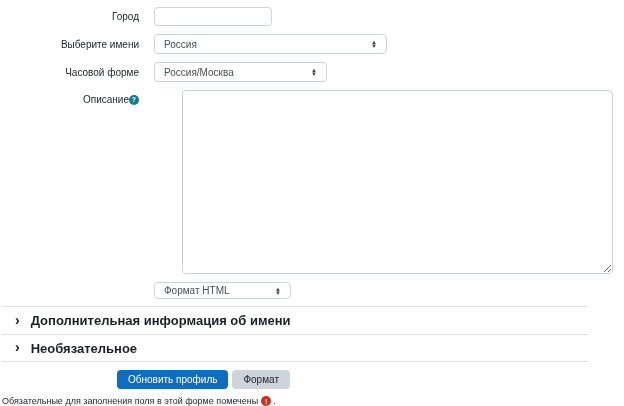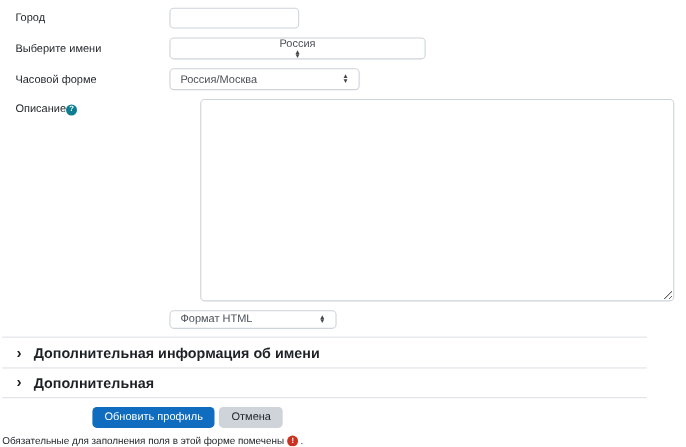--- a/index.html
+++ b/index.html
@@ -23,21 +23,21 @@
     margin-bottom: 8px;
   }
   .form-row.top-align { align-items: flex-start; gap: 28px; }
   .label-col {
     width: 140px;
     flex: 0 0 140px;
     font-size: 10px;
     color: #1d2125;
     display: flex;
     align-items: center;
-    justify-content: flex-start;
+    justify-content: flex-end;
     padding-right: 15px;
   }
   .form-row.top-align .label-col { padding-top: 4px; }
   .text-input {
     width: 118px;
     height: 19px;
     border: 1px solid #ced4da;
     border-radius: 4px;
     font-family: "Liberation Sans", sans-serif;
     font-size: 10px;
@@ -52,23 +52,23 @@
     border-radius: 4px;
     background: #fff;
     display: flex;
     align-items: center;
     justify-content: space-between;
     padding: 0 9px;
     font-size: 10px;
     color: #495057;
     cursor: default;
   }
-  .select-country { width: 233px; flex-direction: column; }
+  .select-country { width: 233px; }
   .select-timezone { width: 173px; }
-  .select-format { width: 152px; height: 17px; }
+  .select-format { width: 137px; height: 17px; }
   .stepper {
     display: flex;
     flex-direction: column;
     align-items: center;
     color: #44484c;
     line-height: 4px;
     font-size: 6px;
     letter-spacing: 0;
   }
   .help-badge, .req-badge {
@@ -119,21 +119,21 @@
   }
   .section-title {
     font-size: 13px;
     font-weight: bold;
     color: #1d2125;
   }
   .buttons-row {
     display: flex;
     align-items: flex-end;
     gap: 4px;
-    padding-left: 84px;
+    padding-left: 117px;
     margin-top: 8px;
   }
   .btn {
     height: 19px;
     border: none;
     border-radius: 4px;
     font-family: "Liberation Sans", sans-serif;
     font-size: 10px;
     padding: 0 11px;
     cursor: pointer;
@@ -208,27 +208,27 @@
     </div>
   </div>
 
   <div class="sections">
     <div class="section-header">
       <span class="section-chevron">›</span>
       <span class="section-title">Дополнительная информация об имени</span>
     </div>
     <div class="section-header">
       <span class="section-chevron">›</span>
-      <span class="section-title">Дополнительная</span>
+      <span class="section-title">Необязательное</span>
     </div>
   </div>
 
   <div class="buttons-row">
     <button class="btn btn-primary">Обновить профиль</button>
-    <button class="btn btn-secondary">Отмена</button>
+    <button class="btn btn-secondary">Формат</button>
   </div>
 
   <div class="footer-note">
     <span>Обязательные для заполнения поля в этой форме помечены</span>
     <span class="req-badge">!</span>
     <span>.</span>
   </div>
 
 </div>
 

